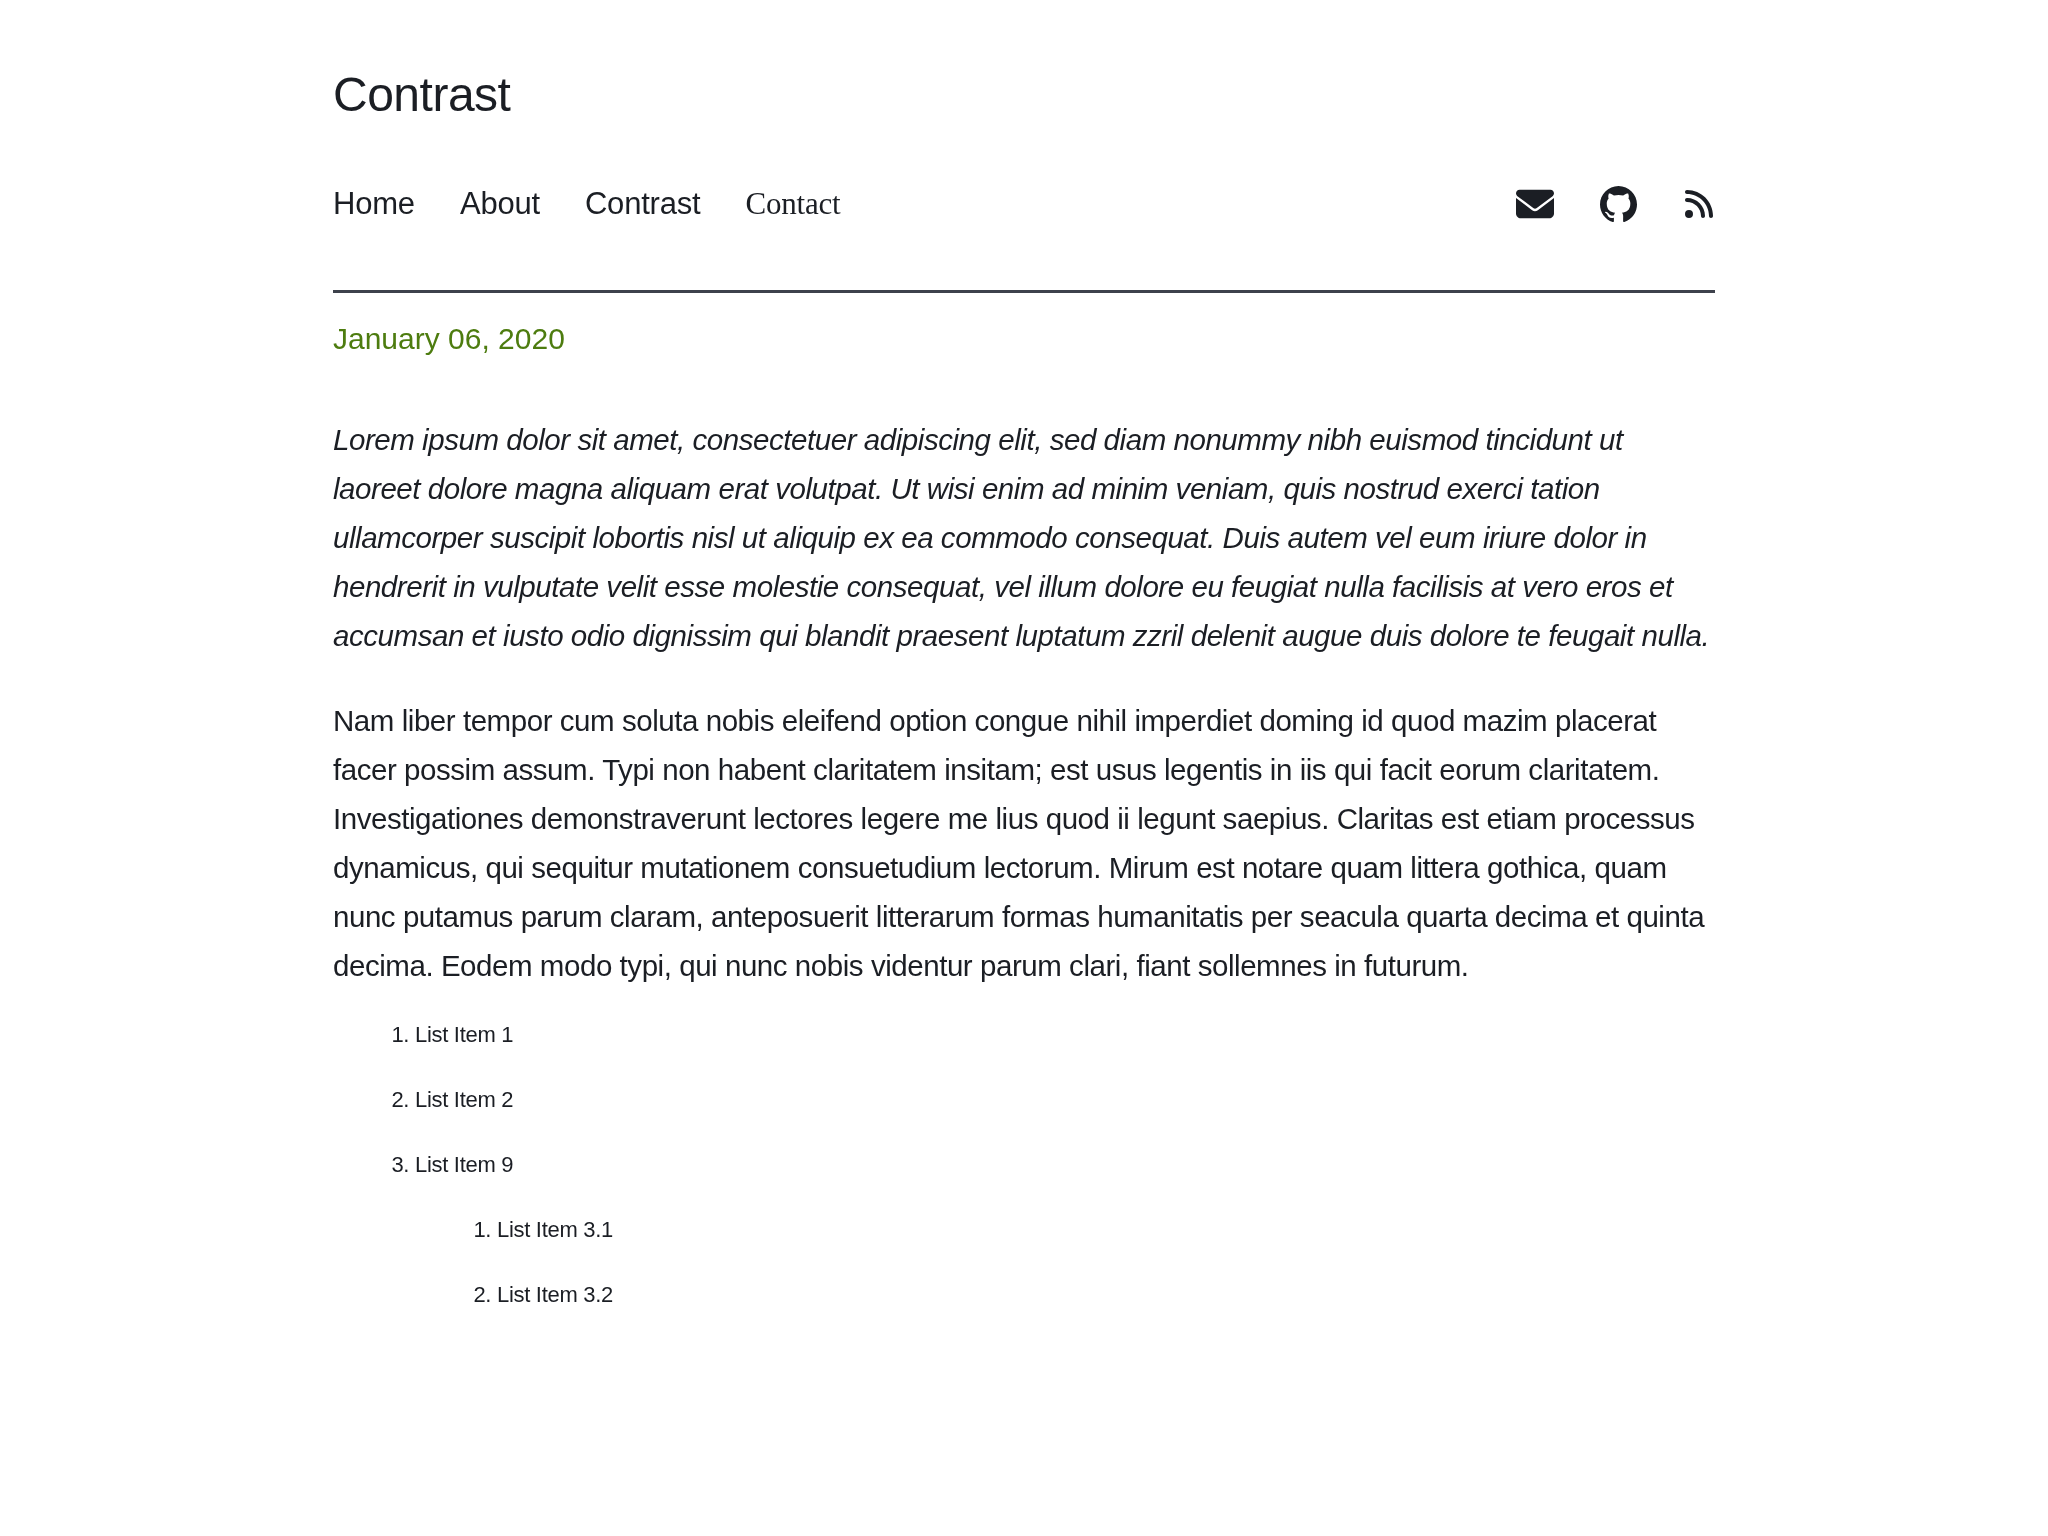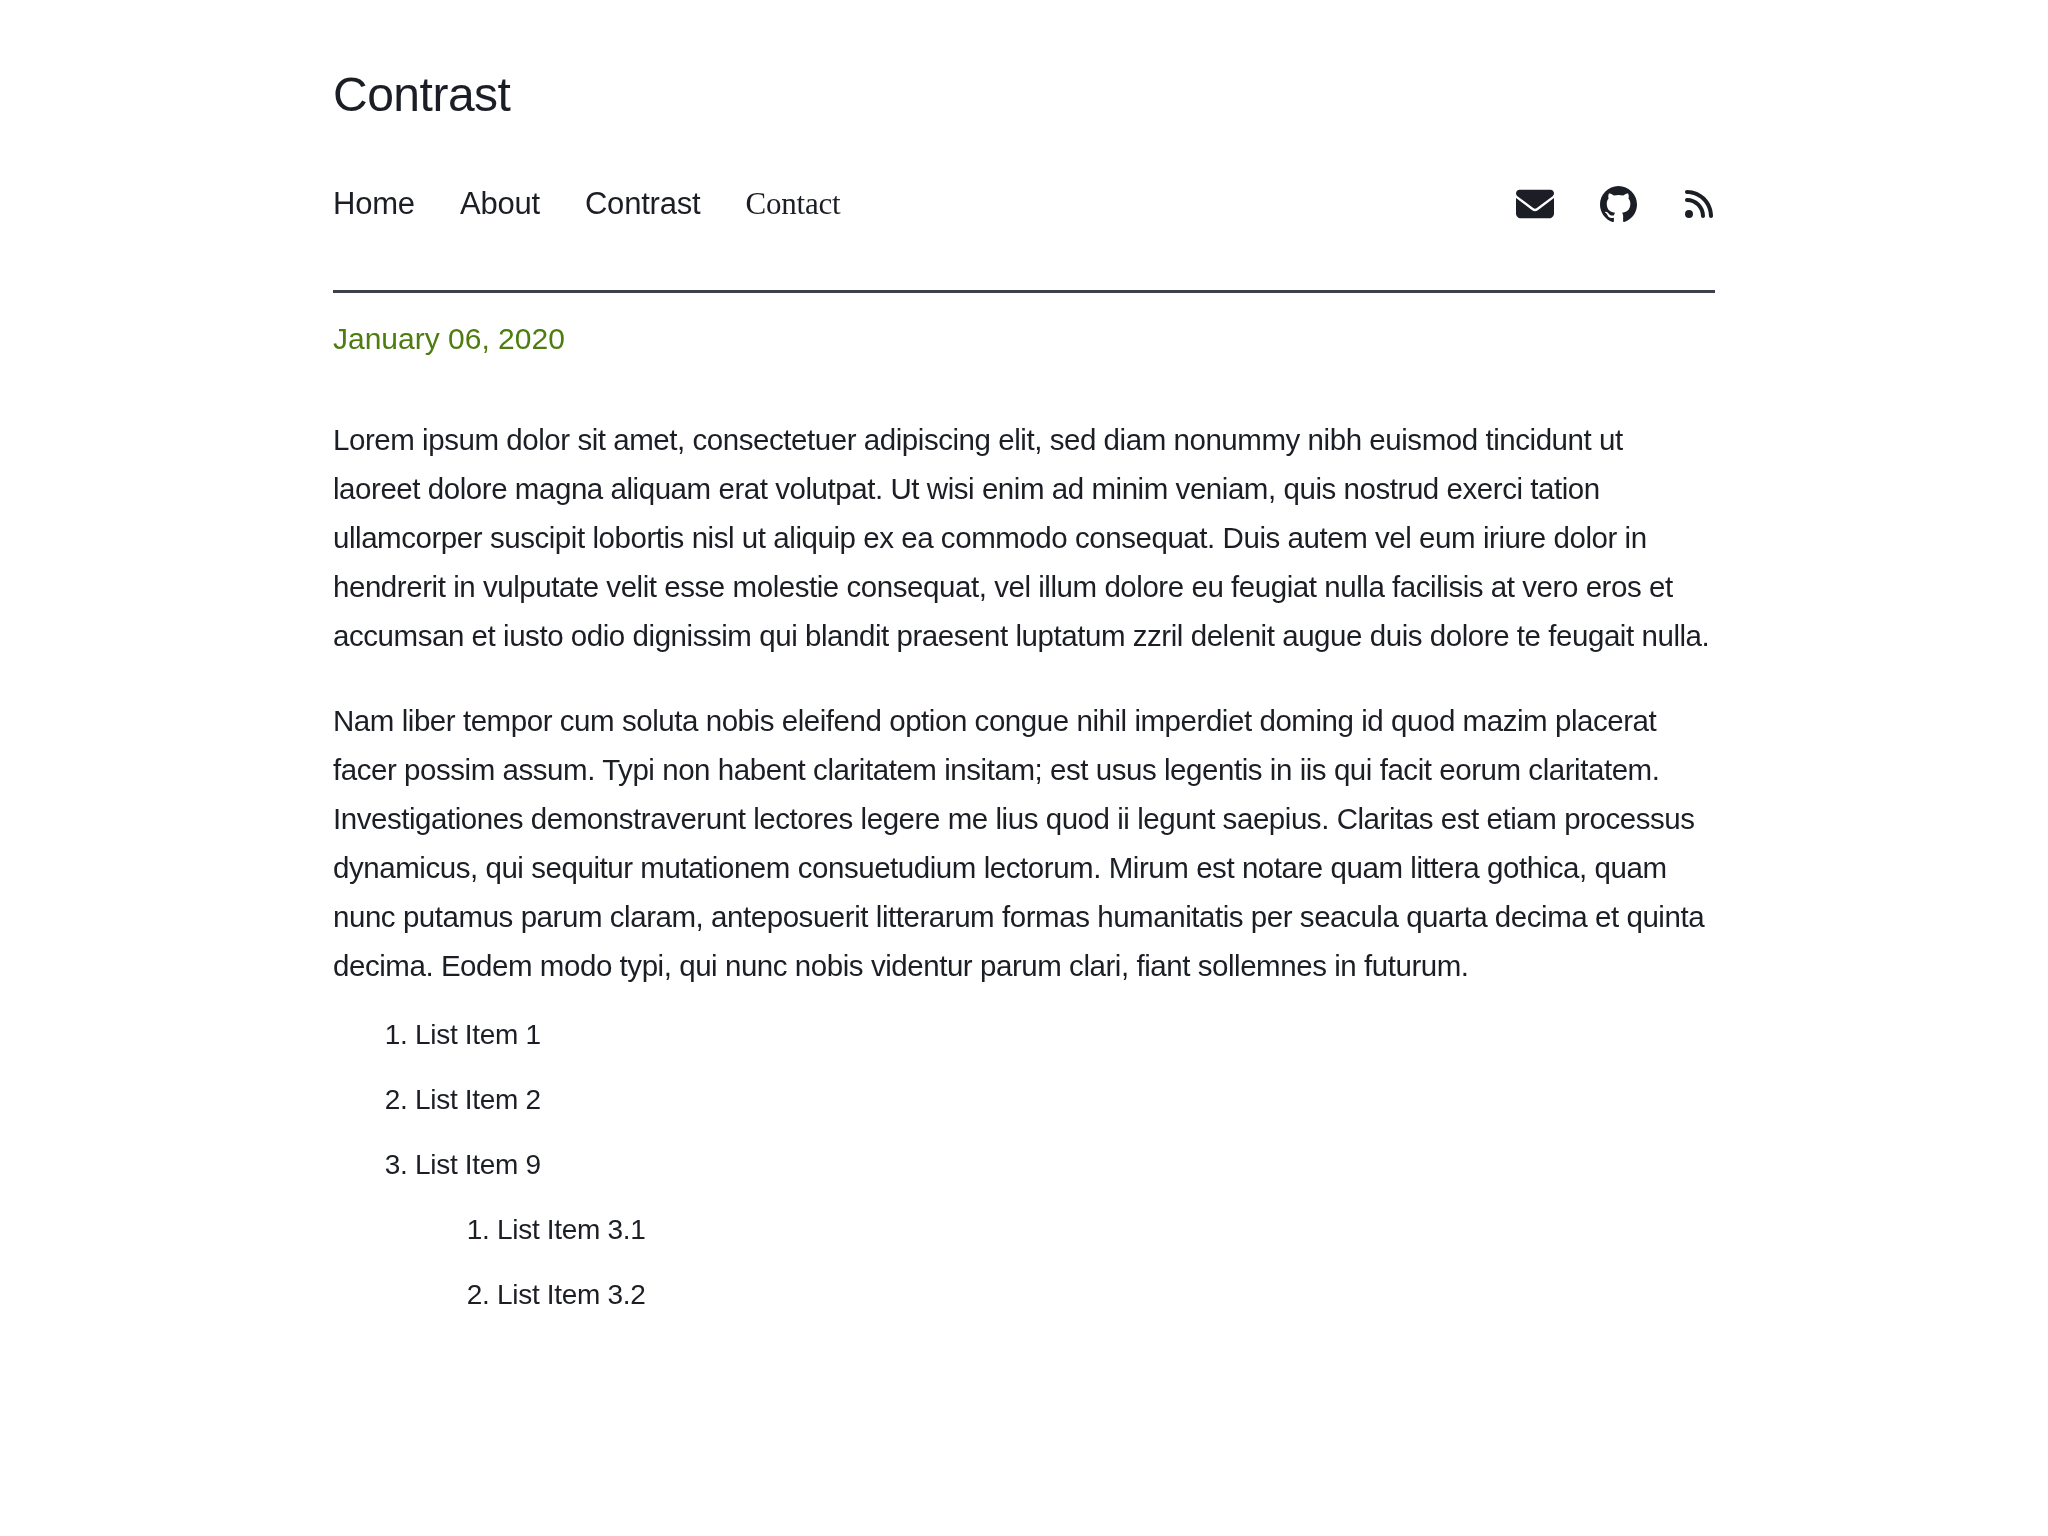--- a/index.html
+++ b/index.html
@@ -79,25 +79,25 @@
     line-height: 40px;
     color: #4d7c0f;
   }
   article p {
     margin: 36px 0 0 0;
     font-size: 29.5px;
     line-height: 49px;
     letter-spacing: -0.45px;
     color: #1b1e24;
   }
-  article p.lead { margin-top: 56px; }
+  article p.lead { margin-top: 56px; font-style: italic; }
   ol.article-list {
     margin: 20px 0 0 0;
     padding-left: 82px;
-    font-size: 28px;
+    font-size: 22px;
     line-height: 49px;
     letter-spacing: -0.3px;
   }
   ol.article-list li { margin-bottom: 16px; }
   ol.article-list ol {
     margin: 16px 0 0 0;
     padding-left: 82px;
   }
 </style>
 </head>

